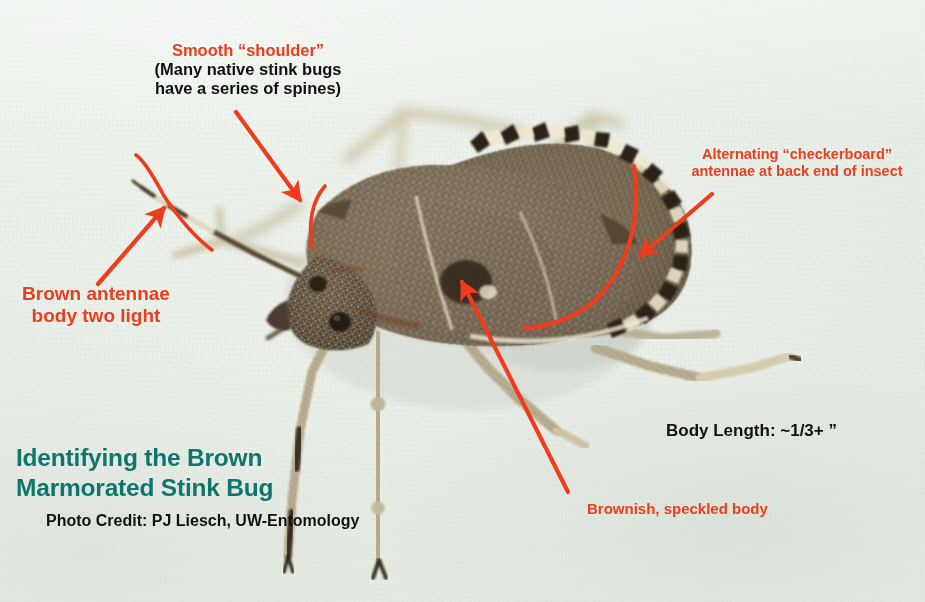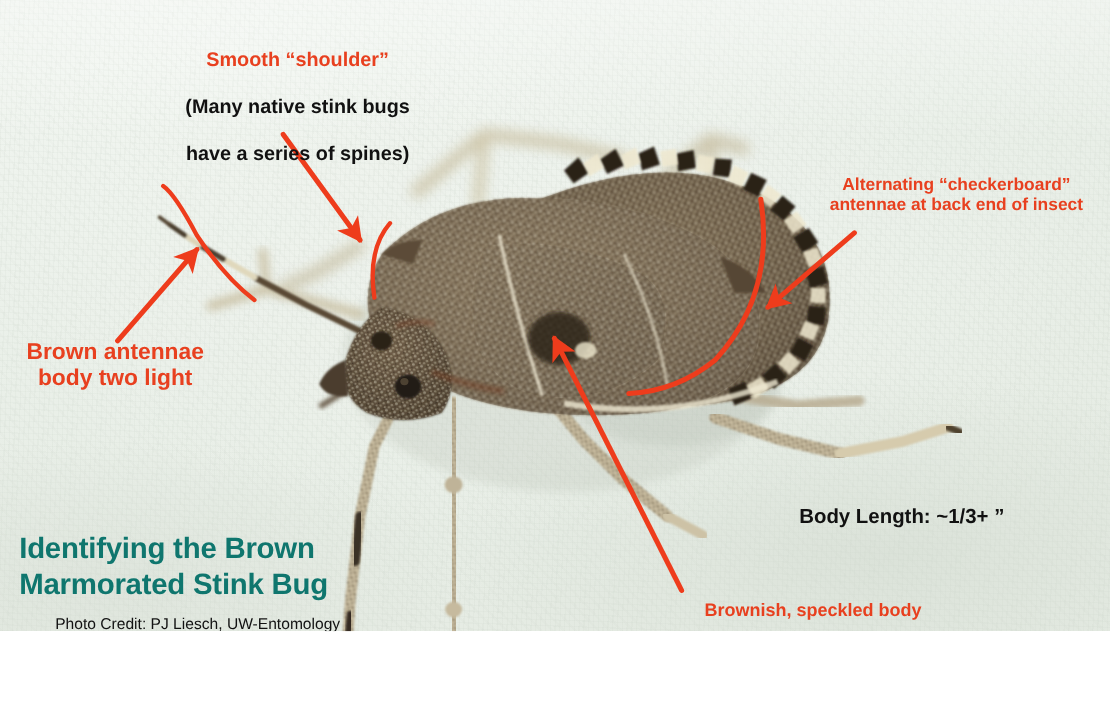--- a/index.html
+++ b/index.html
@@ -1,18 +1,18 @@
 <!DOCTYPE html>
 <html><head>
 <meta charset="utf-8">
 <style>
   html,body{margin:0;padding:0;background:#ffffff;}
   #stage{
     position:relative;
-    width:925px;height:526px;
+    width:925px;height:602px;
     overflow:hidden;
     background:#eff4ee;
     font-family:"Liberation Sans", sans-serif;
     -webkit-font-smoothing:antialiased;
   }
   
   .paper{
     position:absolute;inset:0;
     background:
       radial-gradient(ellipse 70% 55% at 48% 46%, rgba(238,242,236,.9) 0%, rgba(238,242,236,0) 70%),
@@ -38,38 +38,38 @@
   .bug{position:absolute;left:0;top:0;width:925px;height:602px;}
   .bug svg{display:block;}
 
   
   .ann{position:absolute;line-height:1.16;}
   .ann .r{color:#e8401f;font-weight:bold;}
   .ann .k{color:#111111;font-weight:bold;}
 
   #lbl-shoulder{left:118px;top:41px;width:260px;text-align:center;font-size:16.5px;}
   #lbl-shoulder .r{font-size:16.5px;}
-  #lbl-shoulder .k{font-size:16.5px;margin-top:20px;}
+  #lbl-shoulder .k{font-size:16.5px;}
 
   #lbl-checker{left:672px;top:146px;width:250px;text-align:center;font-size:14.5px;}
 
   #lbl-antennae{left:6px;top:283px;width:180px;text-align:center;font-size:19px;}
 
   #lbl-body{left:587px;top:500px;width:220px;text-align:left;font-size:15px;white-space:nowrap;}
 
   #lbl-length{left:666px;top:421px;font-size:17px;white-space:nowrap;}
 
   #title{
     position:absolute;left:16px;top:443px;width:300px;
     color:#0f766e;font-weight:bold;font-size:24.5px;line-height:1.22;
     text-align:left;letter-spacing:-.2px;
   }
   #credit{
     position:absolute;left:46px;top:512px;
-    color:#121212;font-weight:normal;font-size:13px;white-space:nowrap;
+    color:#121212;font-weight:bold;font-size:16px;white-space:nowrap;
   }
 </style>
 </head>
 <body>
 
 <div id="stage">
 
   <div class="paper"></div>
   <div class="paper-tex"></div>
   <div class="paper-shade"></div>

